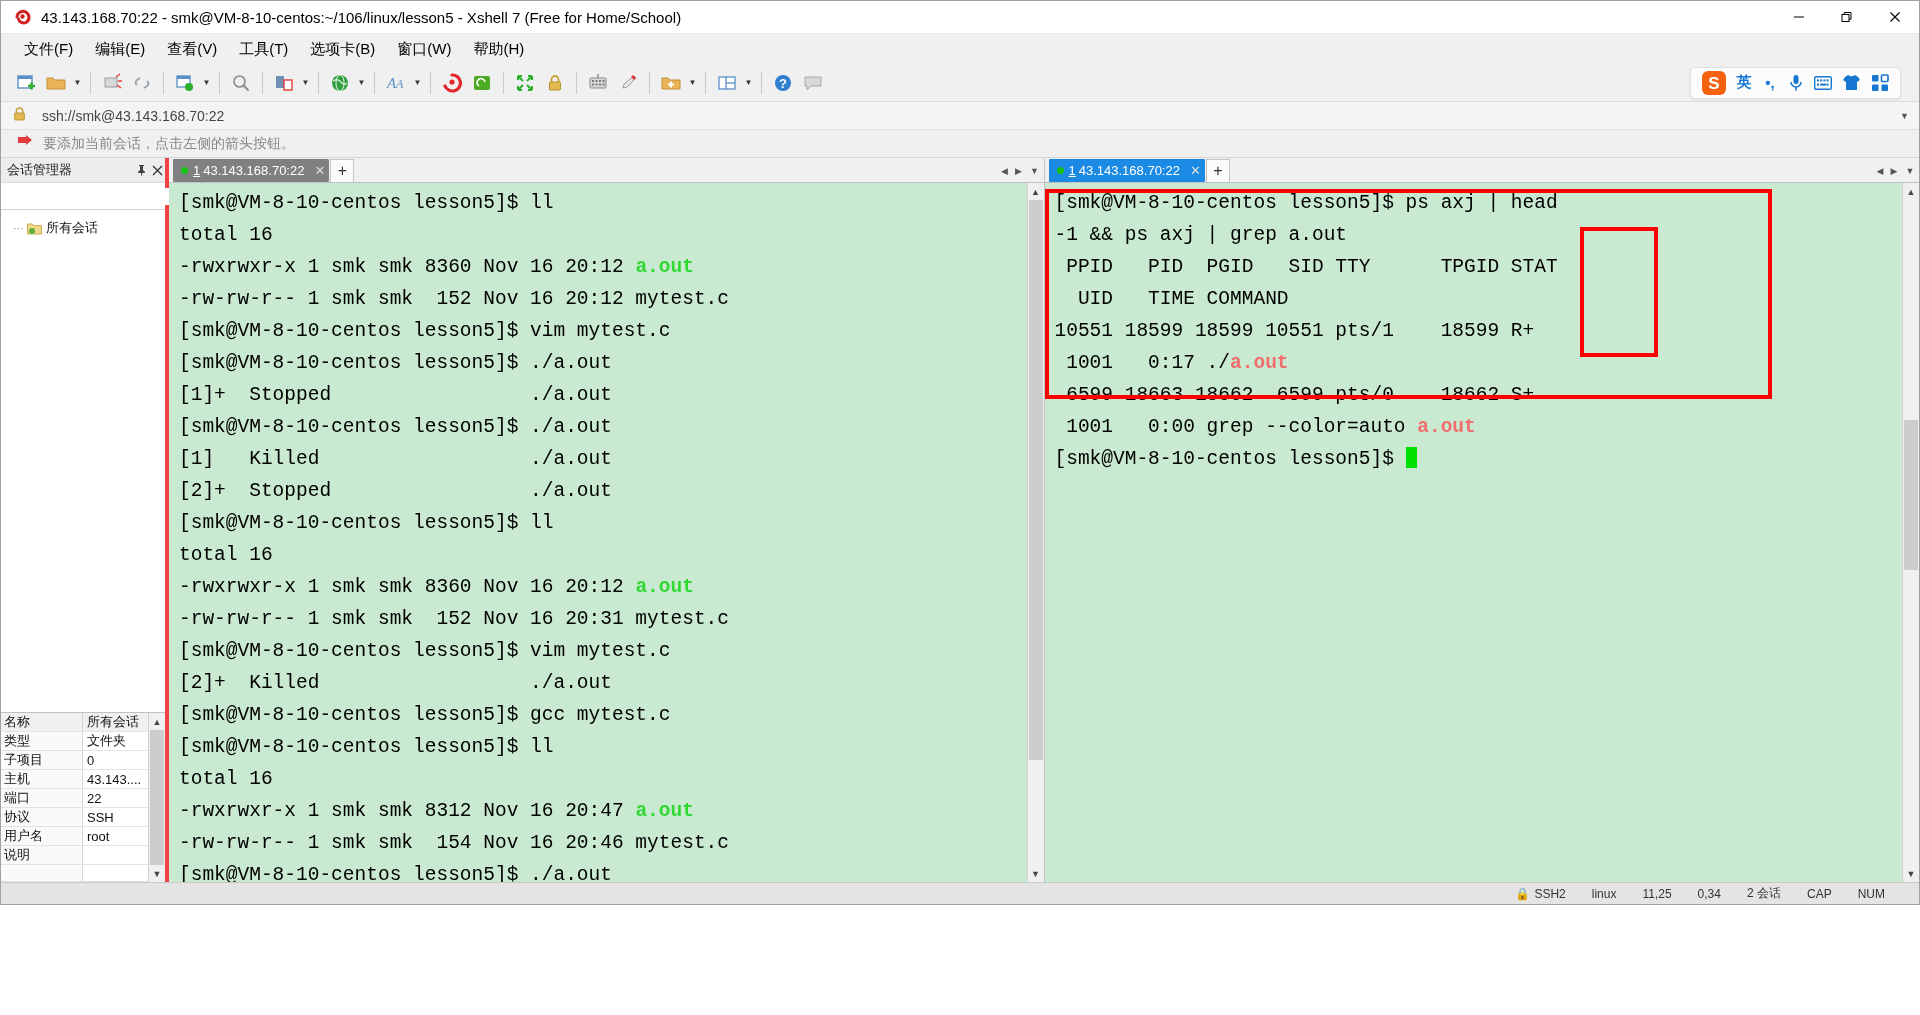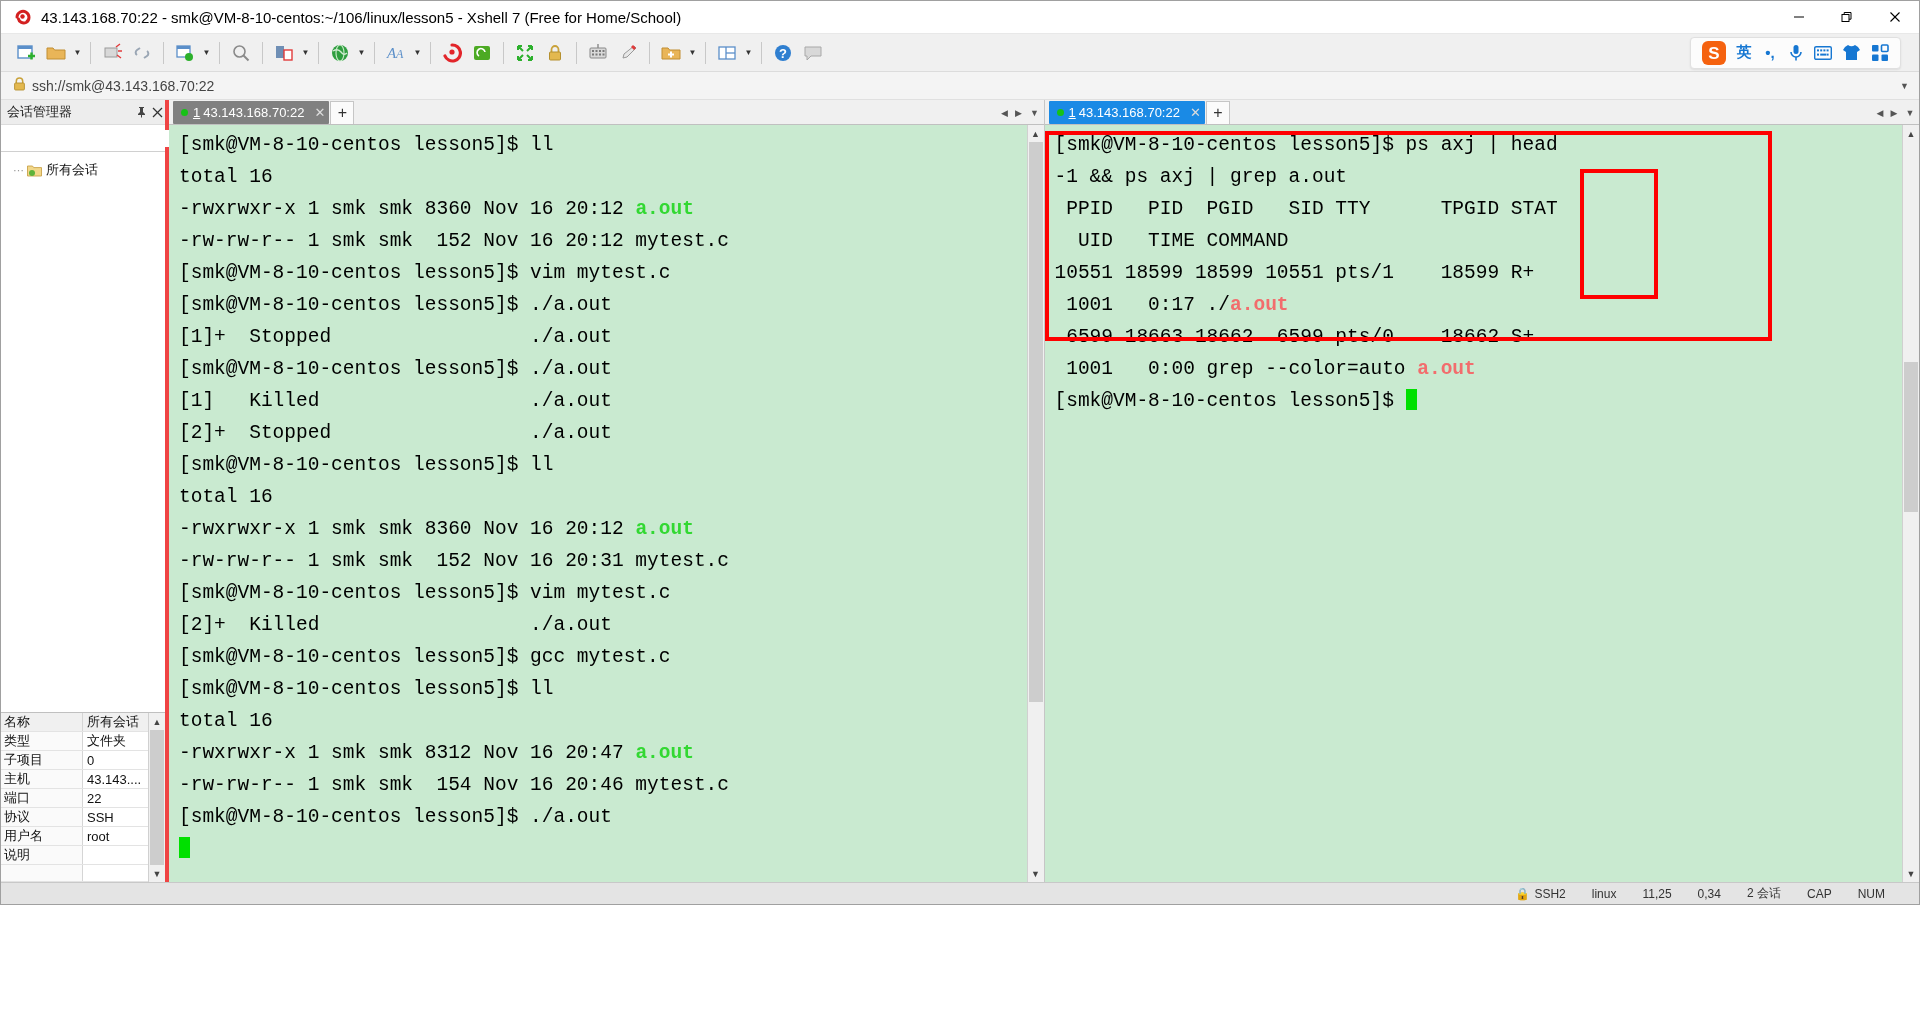--- a/index.html
+++ b/index.html
@@ -95,21 +95,21 @@
 
   
   .addressbar {
     height: 28px; min-height: 28px;
     display: flex; align-items: center;
     background: #f4f4f4;
     border-bottom: 1px solid #e0e0e0;
     padding-left: 12px;
   }
   .addressbar .addr-text {
-    font-size: 14px; color: #444; margin-left: 6px;
+    font-size: 14px; color: #444; margin-left: 16px;
   }
   .addressbar .addr-right { flex:1; display:flex; justify-content:flex-end; padding-right:10px; }
 
   
   .notifbar {
     height: 28px; min-height: 28px;
     display: flex; align-items: center;
     background: #f0f0f0;
     border-bottom: 1px solid #d6d6d6;
     padding-left: 16px;
@@ -315,20 +315,29 @@
       </div>
       <div class="close">
         <svg width="12" height="12" viewBox="0 0 12 12">
             <line x1="1.5" y1="1.5" x2="10.5" y2="10.5" stroke="currentColor" stroke-width="1.1"></line>
             <line x1="10.5" y1="1.5" x2="1.5" y2="10.5" stroke="currentColor" stroke-width="1.1"></line>
           </svg>
       </div>
     </div>
   </div>
 
+  <div class="menubar">
+    <div class="mi">文件(F)</div>
+    <div class="mi">编辑(E)</div>
+    <div class="mi">查看(V)</div>
+    <div class="mi">工具(T)</div>
+    <div class="mi">选项卡(B)</div>
+    <div class="mi">窗口(W)</div>
+    <div class="mi">帮助(H)</div>
+  </div>
 
   <div class="toolbar">
     <div class="tb-btn">
       <svg width="20" height="20" viewBox="0 0 20 20">
         <rect x="2" y="3" width="14" height="12" fill="#fff" stroke="#5b8fc9" stroke-width="1.4"></rect>
         <rect x="2" y="3" width="14" height="3" fill="#5b8fc9"></rect>
         <path d="M12 13 h7 M15.5 9.5 v7" stroke="#2cb02c" stroke-width="2.4"></path>
       </svg>
     </div>
     <div class="tb-btn">
@@ -524,20 +533,28 @@
     <span>
       <svg width="13" height="14" viewBox="0 0 13 14">
         <path d="M3.3 6 V4.3 a3.2 3.2 0 0 1 6.4 0 V6" fill="none" stroke="#c9a23a" stroke-width="1.5"></path>
         <rect x="1.6" y="6" width="9.8" height="7" rx="1" fill="#e3b84f" stroke="#b5902f" stroke-width="0.9"></rect>
       </svg>
     </span>
     <span class="addr-text">ssh://smk@43.143.168.70:22</span>
     <span class="addr-right" style="font-size:9px;color:#555;align-items:center;">▼</span>
   </div>
 
+  <div class="notifbar">
+    <span>
+      <svg width="16" height="14" viewBox="0 0 16 14">
+        <path d="M1 2 h8 v-2 l6 5 -6 5 v-2 H1 Z" fill="#e23b3b"></path>
+      </svg>
+    </span>
+    <span class="notif-text">要添加当前会话，点击左侧的箭头按钮。</span>
+  </div>
 
   <div class="bodyrow">
 
     <div class="sessionpanel">
       <div class="sp-header">
         <div class="sp-title">会话管理器</div>
         <div class="sp-btn">
           <svg width="11" height="12" viewBox="0 0 11 12">
             <path d="M3 1 h5 v1 h-1 v4 l2 2 v1 H2 v-1 l2 -2 V2 H3 Z" fill="#444"></path>
             <line x1="5.5" y1="8" x2="5.5" y2="11.5" stroke="#444" stroke-width="1"></line>

